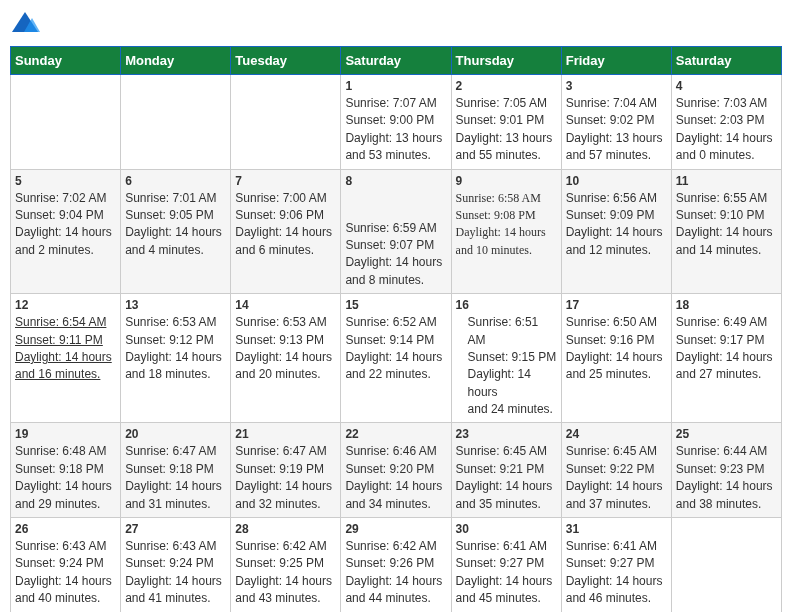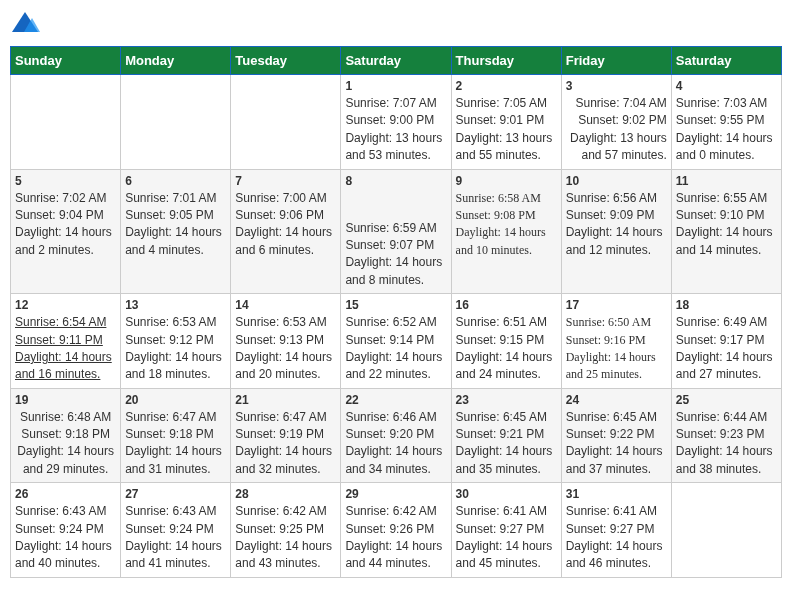--- a/index.html
+++ b/index.html
@@ -135,29 +135,29 @@
           </td>
           <td>
             <div class="day-number">2</div>
             <div class="day-info" style="white-space: pre-line;">Sunrise: 7:05 AM
 Sunset: 9:01 PM
 Daylight: 13 hours
 and 55 minutes.</div>
           </td>
           <td>
             <div class="day-number">3</div>
-            <div class="day-info" style="white-space: pre-line; text-align: right;">Sunrise: 7:04 AM
+            <div class="day-info" style="white-space: pre-line;">Sunrise: 7:04 AM
 Sunset: 9:02 PM
 Daylight: 13 hours
 and 57 minutes.</div>
           </td>
           <td>
             <div class="day-number">4</div>
             <div class="day-info" style="white-space: pre-line;">Sunrise: 7:03 AM
-Sunset: 9:55 PM
+Sunset: 2:03 PM
 Daylight: 14 hours
 and 0 minutes.</div>
           </td>
         </tr>
         <tr>
           <td>
             <div class="day-number">5</div>
             <div class="day-info" style="white-space: pre-line;">Sunrise: 7:02 AM
 Sunset: 9:04 PM
 Daylight: 14 hours
@@ -230,44 +230,44 @@
           </td>
           <td>
             <div class="day-number">15</div>
             <div class="day-info" style="white-space: pre-line;">Sunrise: 6:52 AM
 Sunset: 9:14 PM
 Daylight: 14 hours
 and 22 minutes.</div>
           </td>
           <td>
             <div class="day-number">16</div>
-            <div class="day-info" style="white-space: pre-line;">Sunrise: 6:51 AM
+            <div class="day-info" style="white-space: pre-line; margin-left: 12px;">Sunrise: 6:51 AM
 Sunset: 9:15 PM
 Daylight: 14 hours
 and 24 minutes.</div>
           </td>
           <td>
             <div class="day-number">17</div>
-            <div class="day-info" style="white-space: pre-line; font-family: Liberation Serif, serif;">Sunrise: 6:50 AM
+            <div class="day-info" style="white-space: pre-line;">Sunrise: 6:50 AM
 Sunset: 9:16 PM
 Daylight: 14 hours
 and 25 minutes.</div>
           </td>
           <td>
             <div class="day-number">18</div>
             <div class="day-info" style="white-space: pre-line;">Sunrise: 6:49 AM
 Sunset: 9:17 PM
 Daylight: 14 hours
 and 27 minutes.</div>
           </td>
         </tr>
         <tr>
           <td>
             <div class="day-number">19</div>
-            <div class="day-info" style="white-space: pre-line; text-align: center;">Sunrise: 6:48 AM
+            <div class="day-info" style="white-space: pre-line;">Sunrise: 6:48 AM
 Sunset: 9:18 PM
 Daylight: 14 hours
 and 29 minutes.</div>
           </td>
           <td>
             <div class="day-number">20</div>
             <div class="day-info" style="white-space: pre-line;">Sunrise: 6:47 AM
 Sunset: 9:18 PM
 Daylight: 14 hours
 and 31 minutes.</div>

